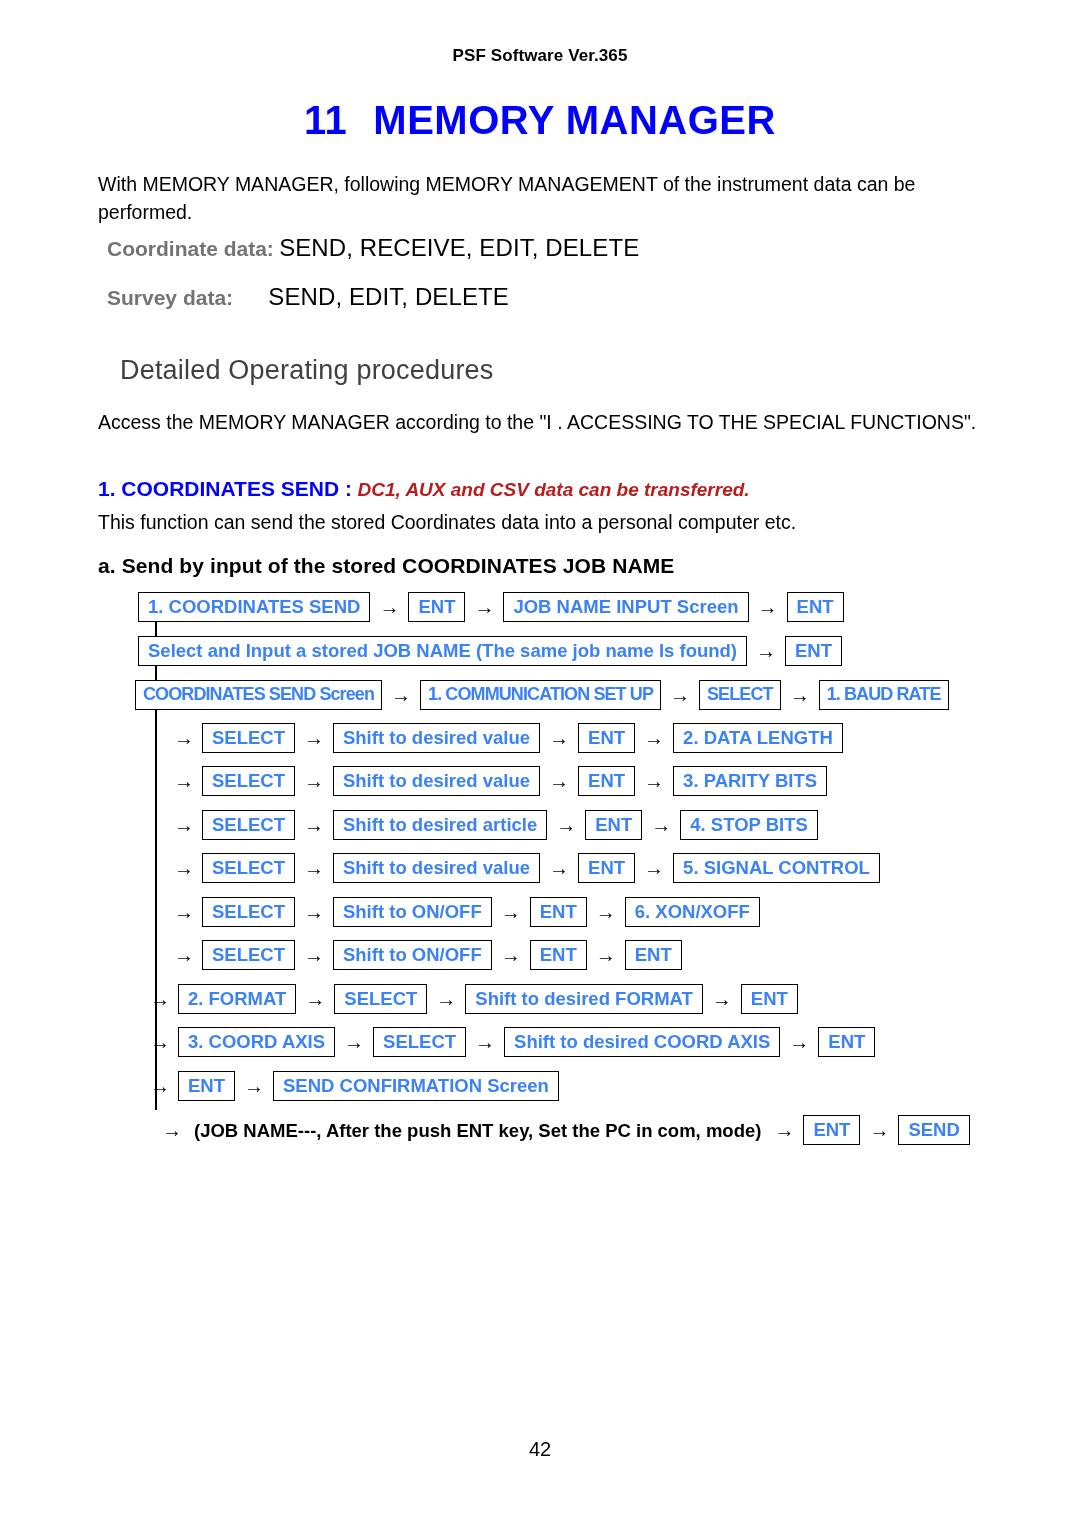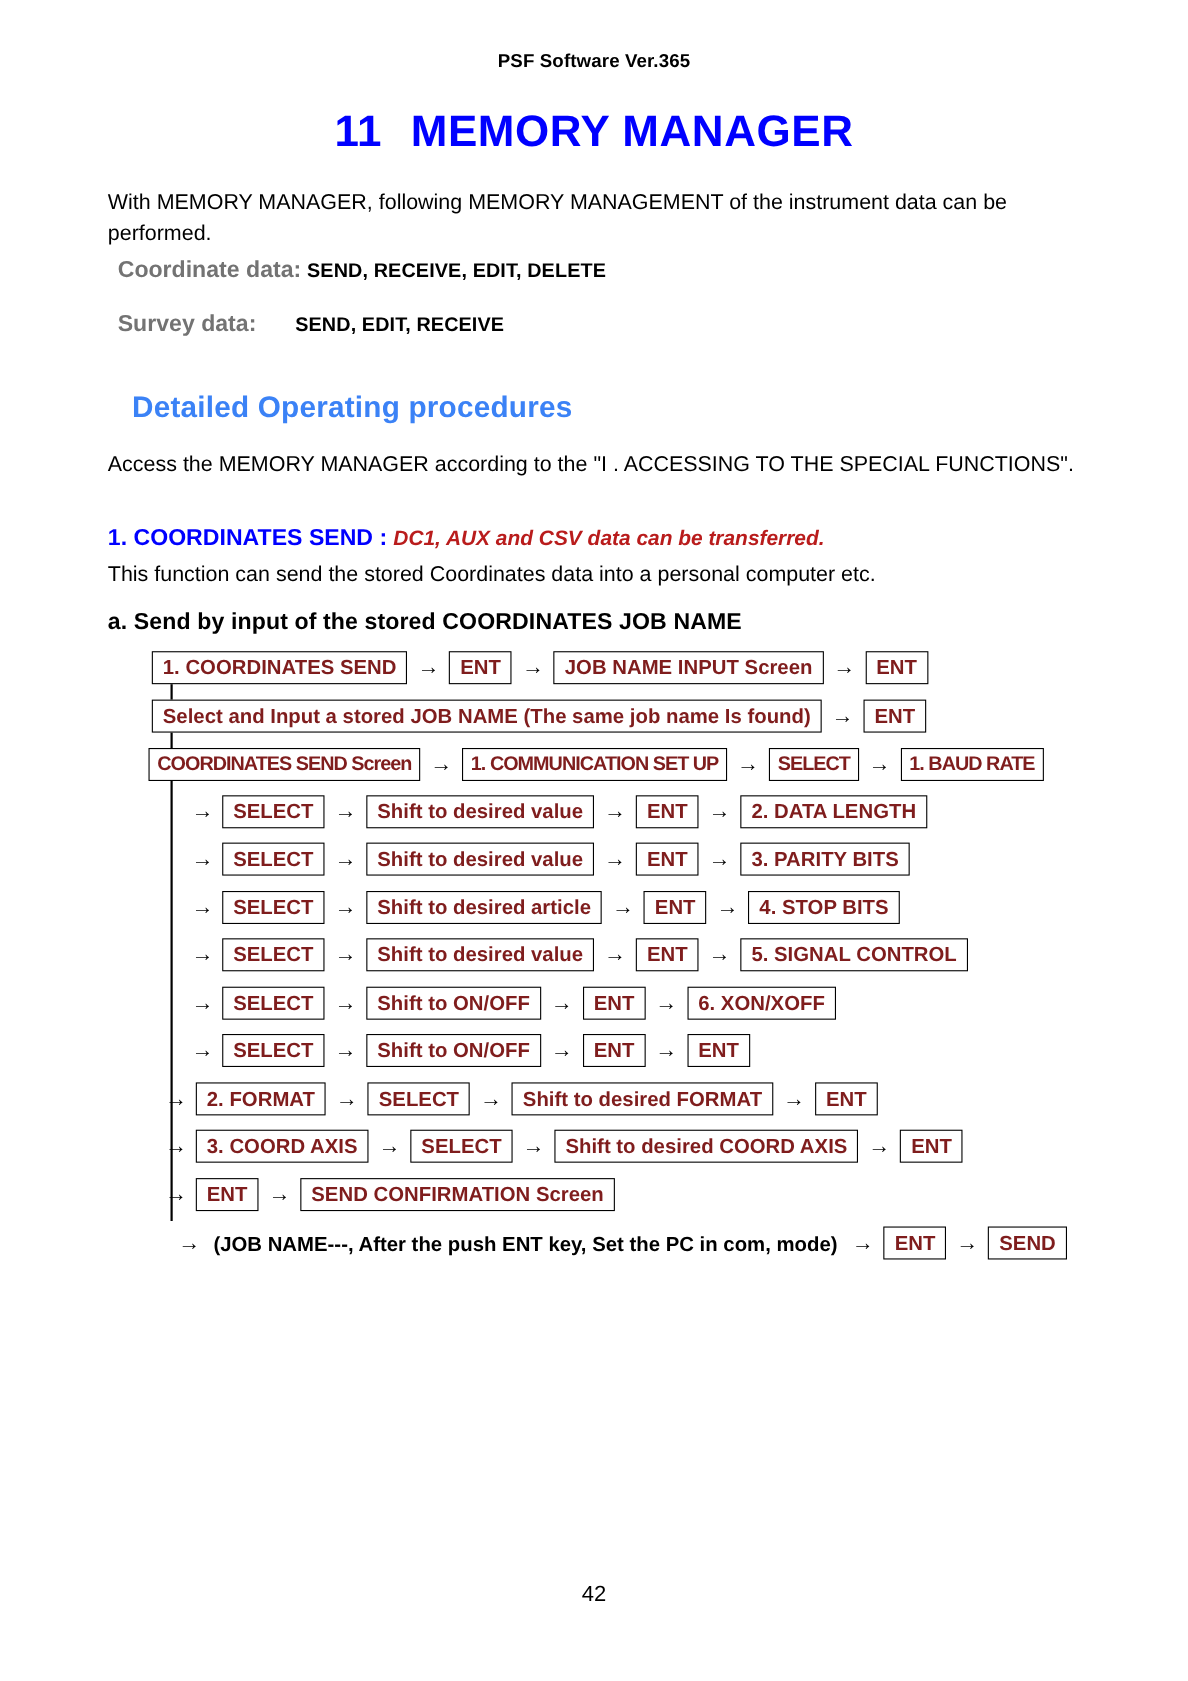--- a/index.html
+++ b/index.html
@@ -64,34 +64,34 @@
     left: 107px;
     font-size: 19px;
     white-space: nowrap;
   }
   .datarow .lbl {
     color: #737373;
     font-weight: bold;
     font-size: 21px;
   }
   .datarow .val {
-    font-weight: bold;
-    font-size: 18px;
+    font-weight: normal;
+    font-size: 24px;
     letter-spacing: 0.1px;
   }
   #row-coordinate { top: 234px; }
   #row-survey { top: 283px; }
   #row-survey .gapspacer { display:inline-block; width: 30px; }
 
   .section-heading {
     position: absolute;
     top: 355px;
     left: 120px;
-    color: #3b82f6;
-    font-weight: bold;
+    color: #404040;
+    font-weight: normal;
     font-size: 27px;
     letter-spacing: 0.2px;
   }
 
   .access-para {
     position: absolute;
     top: 408px;
     left: 98px;
     width: 880px;
     font-size: 19.5px;
@@ -151,21 +151,21 @@
     white-space: nowrap;
   }
 
   .fbox {
     border: 1.6px solid #000;
     padding: 2px 9px 3px 9px;
     font-weight: bold;
     font-size: 18.5px;
     line-height: 23px;
     background: #fff;
-    color: #7f1d1d;
+    color: #3b82f6;
   }
   .fbox.narrow {
     letter-spacing: -0.9px;
     font-size: 18px;
     padding: 2px 7px 3px 7px;
     text-align: right;
   }
 
   .arrow {
     font-weight: bold;
@@ -216,21 +216,21 @@
 
   <div class="intro-para">With MEMORY MANAGER, following MEMORY MANAGEMENT of the instrument data can be performed.</div>
 
   <div class="datarow" id="row-coordinate">
     <span class="lbl">Coordinate data:</span>
     <span class="val">SEND, RECEIVE, EDIT, DELETE</span>
   </div>
 
   <div class="datarow" id="row-survey">
     <span class="lbl">Survey data:</span>
-    <span class="gapspacer"></span><span class="val">SEND, EDIT, RECEIVE</span>
+    <span class="gapspacer"></span><span class="val">SEND, EDIT, DELETE</span>
   </div>
 
   <div class="section-heading">Detailed Operating procedures</div>
 
   <div class="access-para">Access the MEMORY MANAGER according to the "I . ACCESSING TO THE SPECIAL FUNCTIONS".</div>
 
   <div class="numbered-heading">
     <span class="main">1. COORDINATES SEND :</span>
     <span class="ital">DC1, AUX and CSV data can be transferred.</span>
   </div>

